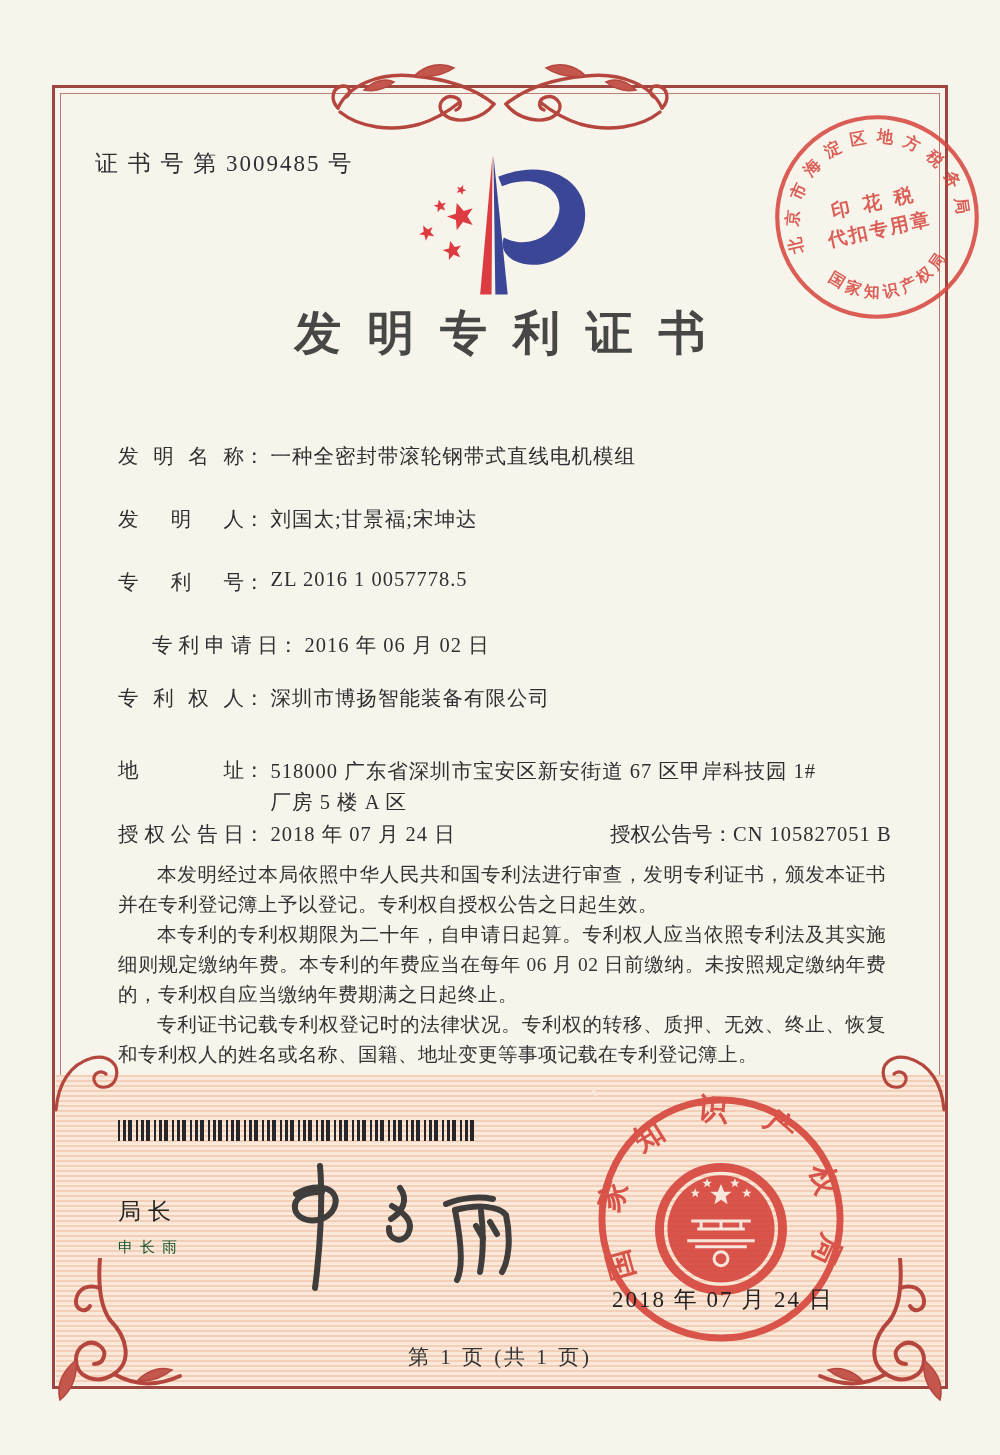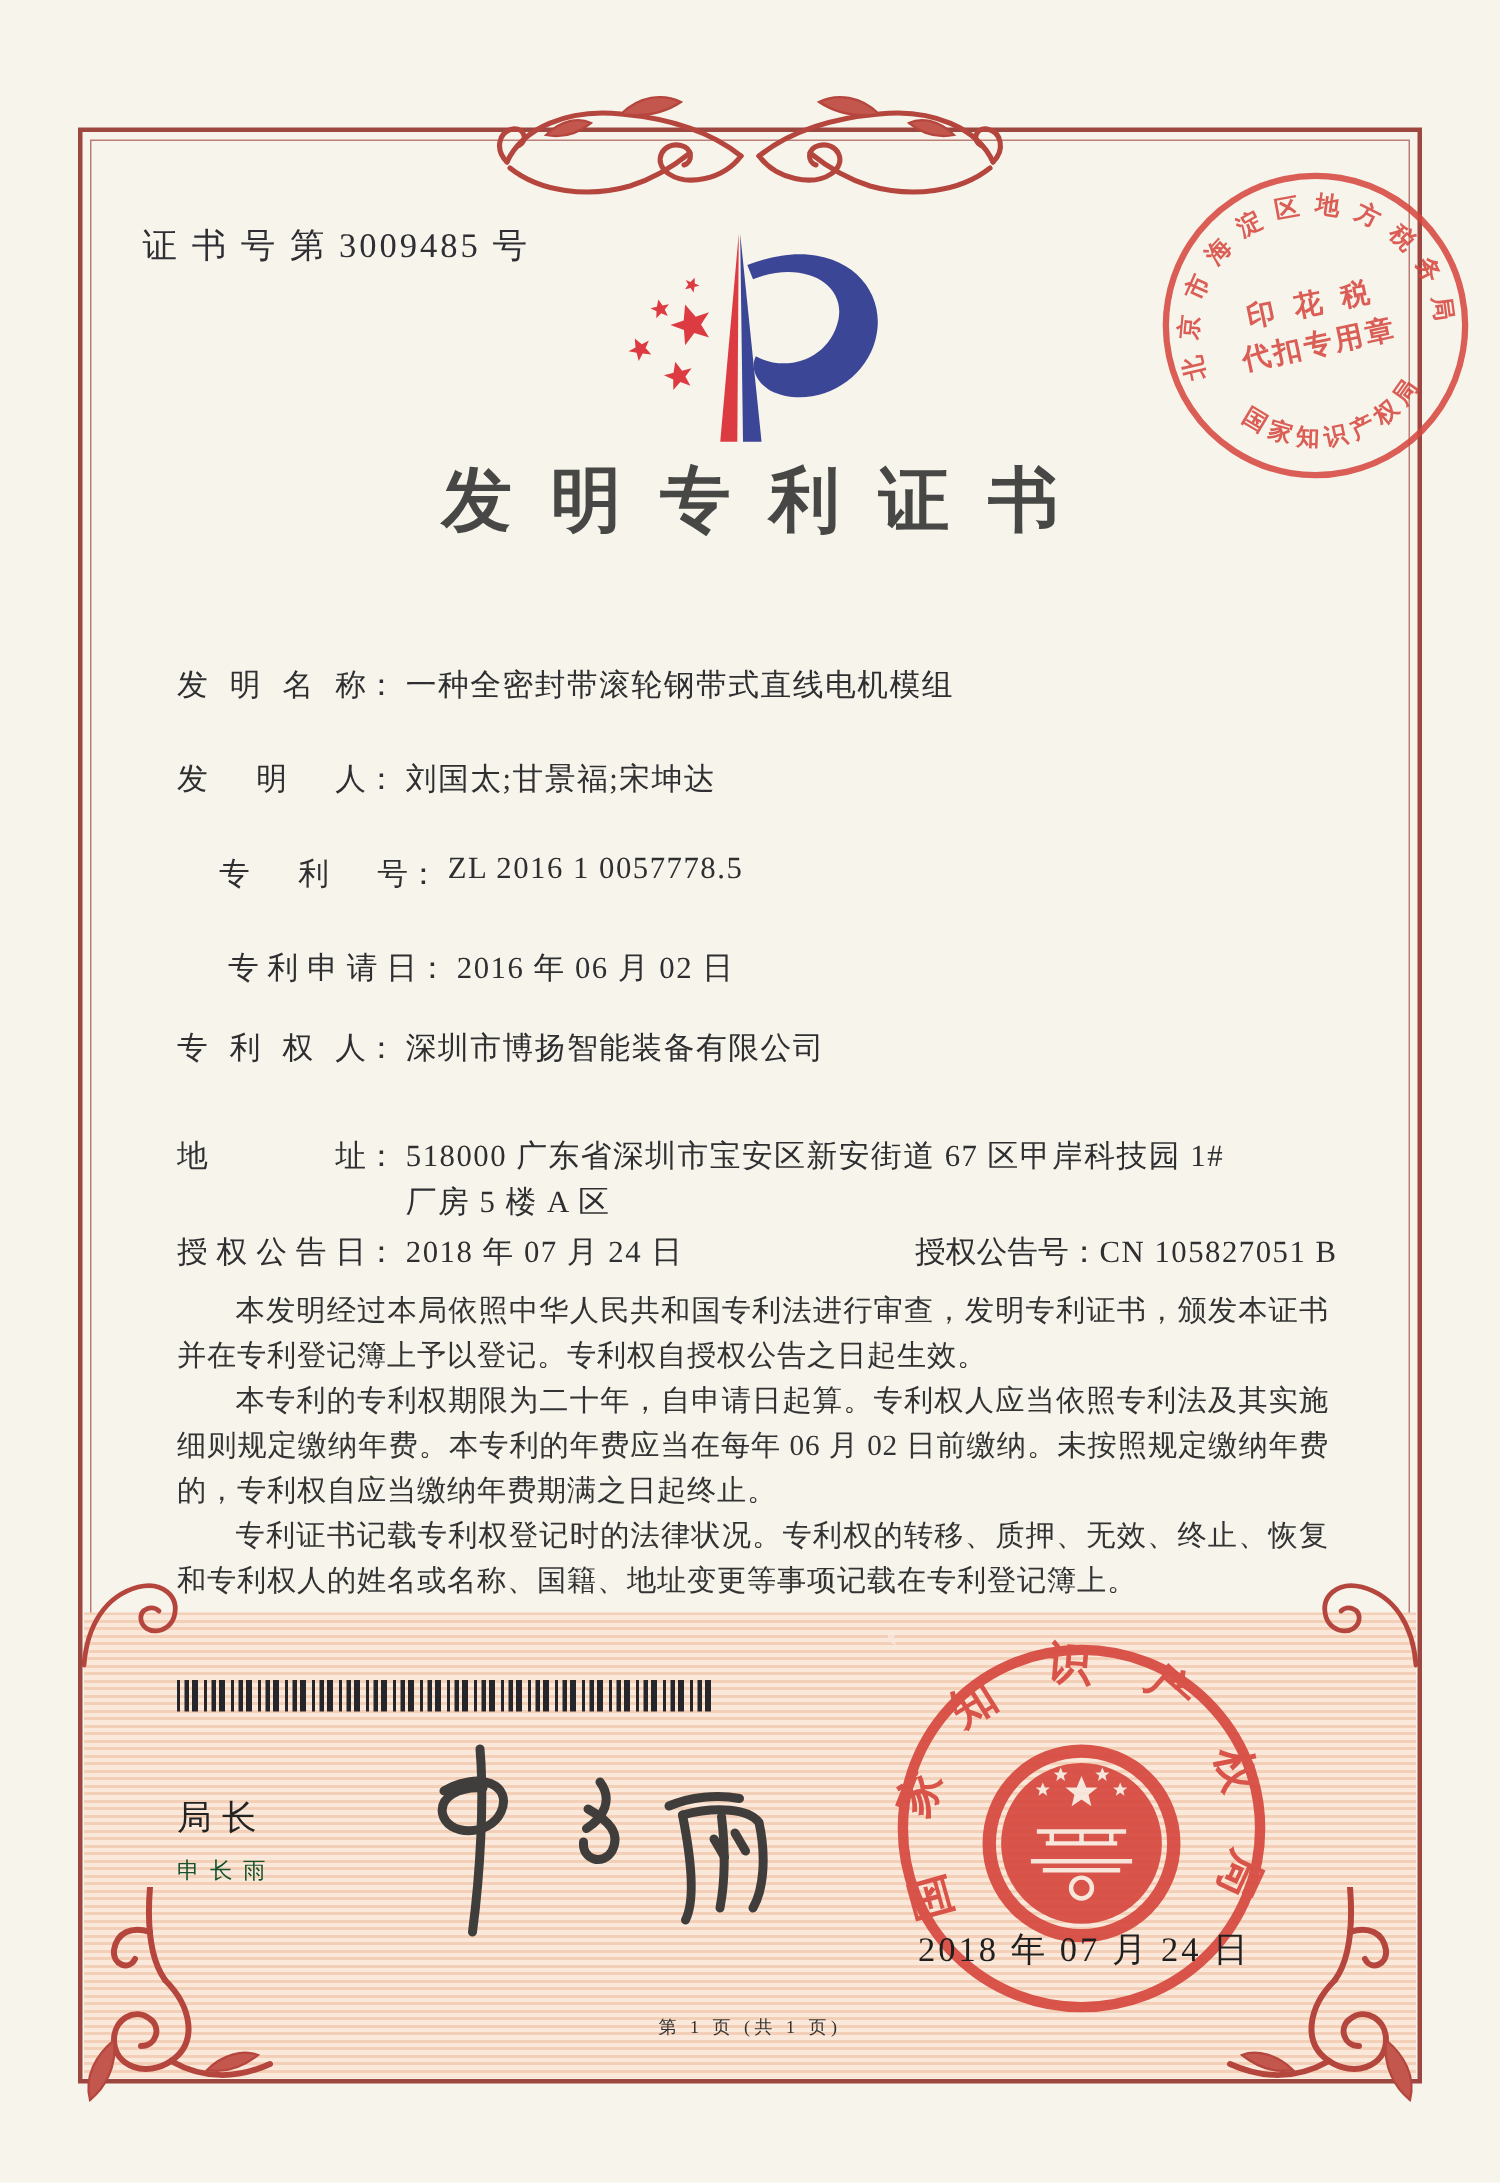--- a/index.html
+++ b/index.html
@@ -36,21 +36,21 @@
 
   .director-title{position:absolute;left:118px;top:1196px;font-size:23px;color:#232323;
                   font-family:"Liberation Sans",sans-serif;letter-spacing:7px;font-weight:500;}
   .director-name{position:absolute;left:118px;top:1238px;font-size:15px;color:#14532d;
                  font-family:"Liberation Sans",sans-serif;letter-spacing:7px;font-weight:500;}
 
   .sigsvg{position:absolute;left:262px;top:1158px;}
   .sealsvg{position:absolute;left:592px;top:1090px;opacity:.9;}
   .sealdate{position:absolute;left:612px;top:1284px;font-size:23px;color:#1f1f1f;letter-spacing:2px;}
 
-  .footer{position:absolute;left:0;right:0;top:1343px;text-align:center;font-size:12px;color:#333;letter-spacing:3px;}
+  .footer{position:absolute;left:0;right:0;top:1343px;text-align:center;font-size:21px;color:#333;letter-spacing:3px;}
 
   .stamp{position:absolute;left:772px;top:112px;transform:rotate(-12deg);opacity:.85;}
   .logo{position:absolute;left:396px;top:152px;}
 </style>
 </head>
 <body>
 
 <div class="page">
 
   <div class="frame-outer"></div>
@@ -124,21 +124,21 @@
   </svg>
 
   <div class="title">发明专利证书</div>
 
   <div class="frow" style="top:505px;">
     <span class="flabel">发明人</span><span class="fcolon">：</span><span class="fvalue">刘国太;甘景福;宋坤达</span>
   </div>
   <div class="frow" style="top:442px;">
     <span class="flabel">发明名称</span><span class="fcolon">：</span><span class="fvalue">一种全密封带滚轮钢带式直线电机模组</span>
   </div>
-  <div class="frow" style="top:568px;margin-left:28px;">
+  <div class="frow" style="top:568px;">
     <span class="flabel">专利号</span><span class="fcolon">：</span><span class="fvalue">ZL 2016 1 0057778.5</span>
   </div>
   <div class="frow" style="top:631px;margin-left:34px;">
     <span class="flabel">专利申请日</span><span class="fcolon">：</span><span class="fvalue">2016 年 06 月 02 日</span>
   </div>
   <div class="frow" style="top:684px;">
     <span class="flabel">专利权人</span><span class="fcolon">：</span><span class="fvalue">深圳市博扬智能装备有限公司</span>
   </div>
   <div class="frow" style="top:756px;">
     <span class="flabel">地址</span><span class="fcolon">：</span><span class="fvalue" style="width:630px;line-height:31px;"><span>518000 广东省深圳市宝安区新安街道 67 区甲岸科技园 1#</span><span class="l2">厂房 5 楼 A 区</span></span>

